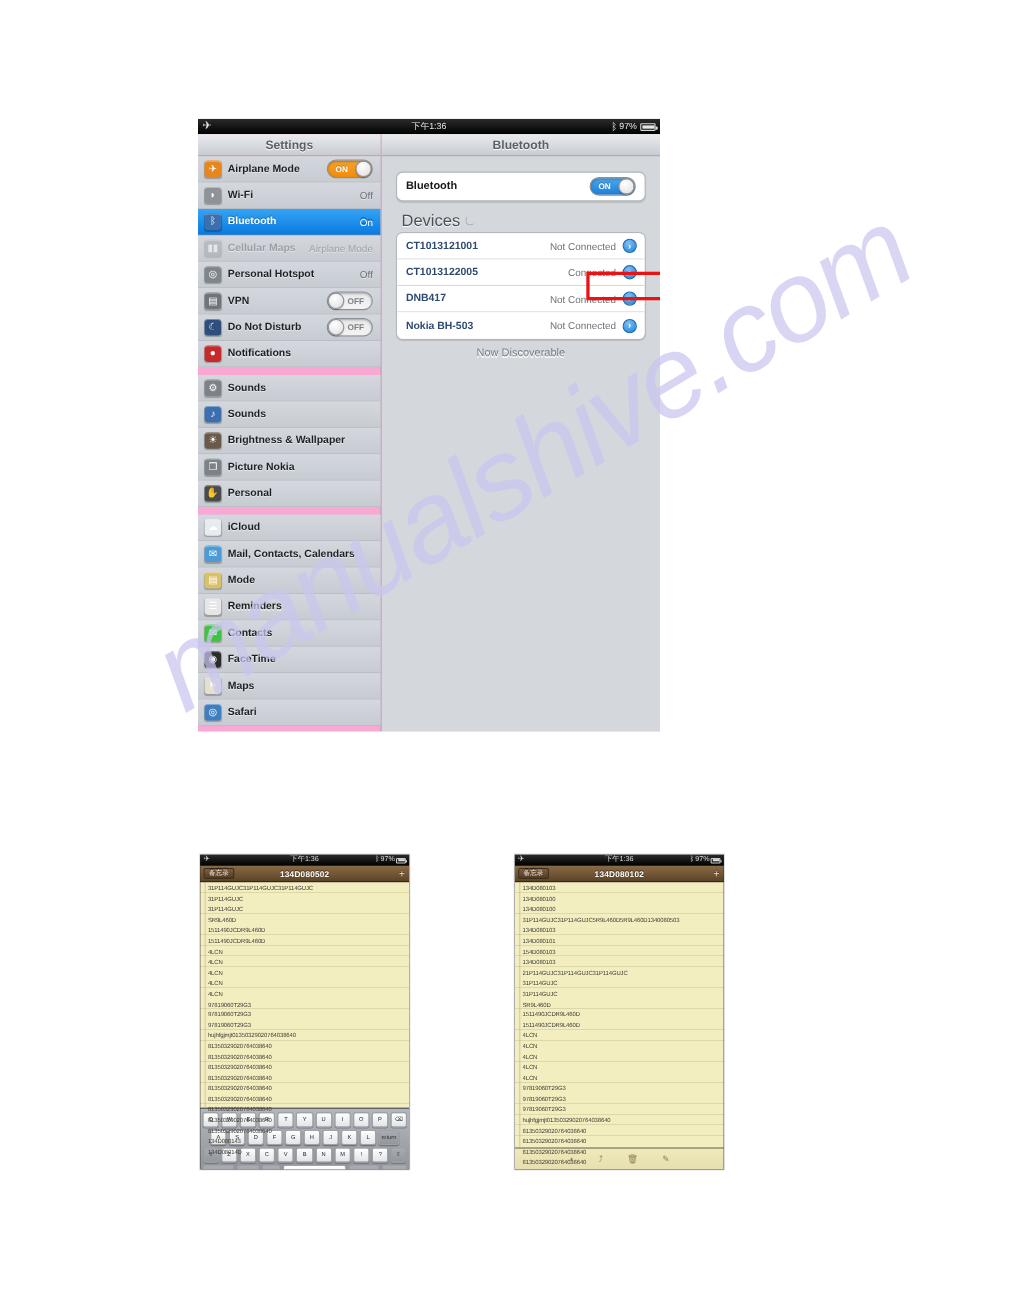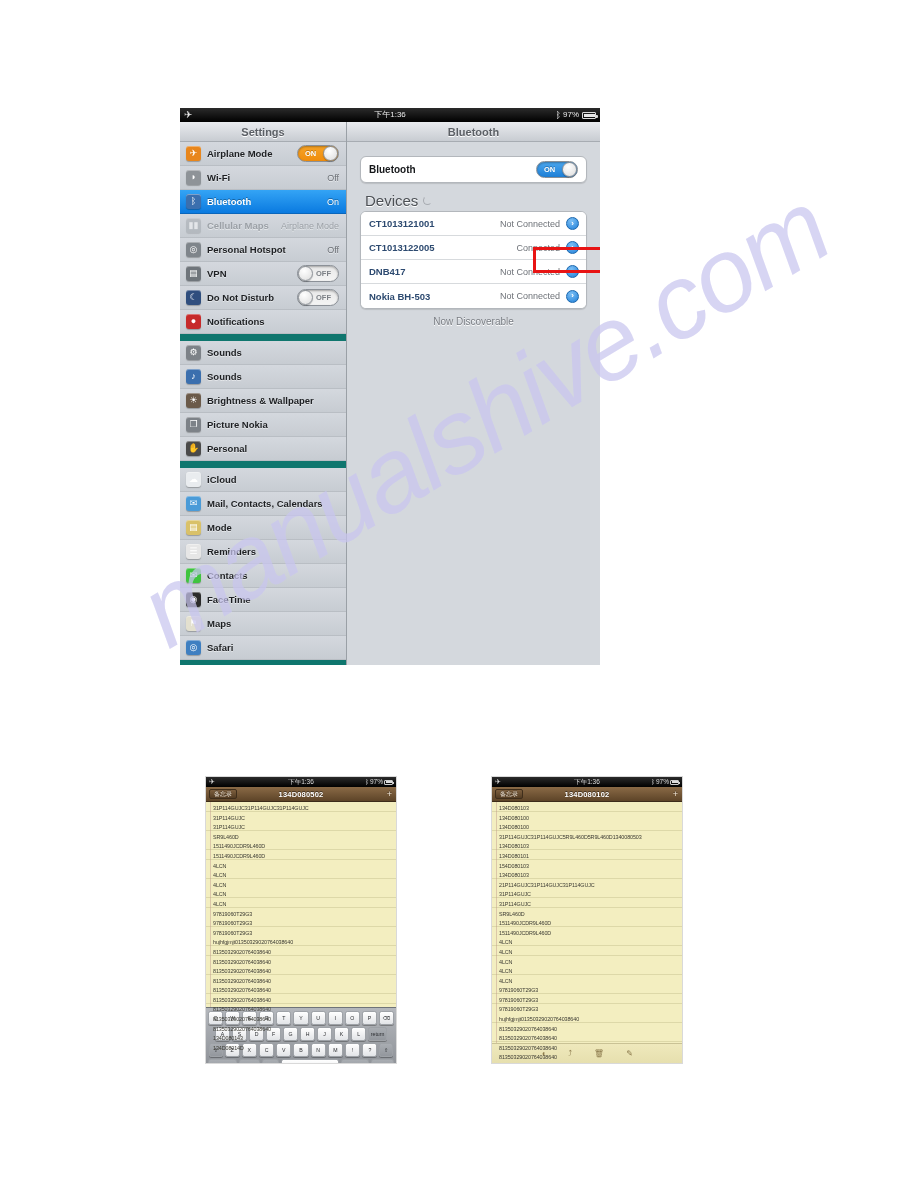--- a/index.html
+++ b/index.html
@@ -60,21 +60,21 @@
     display:inline-block; width:14px; height:7px;
     border:1px solid #d8d8d8; border-radius:1px;
     position:relative; margin-left:1px;
   }
   .batt:after{content:"";position:absolute;right:-3px;top:2px;width:2px;height:3px;background:#d8d8d8;border-radius:0 1px 1px 0;}
   .batt i{position:absolute;left:1px;top:1px;bottom:1px;width:90%;background:#e6e6e6;display:block;}
 
   .panes { display:flex; height: 543px; }
 
   
-  .leftpane { width: 167px; background:#0f766e; border-right:1px solid #9aa0a6; position:relative; }
+  .leftpane { width: 167px; background:#f9a8d4; border-right:1px solid #9aa0a6; position:relative; }
   .nav-title {
     height: 20px; line-height:20px; text-align:center;
     font-size: 11px; font-weight: bold; color:#5c6066;
     background: linear-gradient(#e9ebee,#c8ccd2);
     border-bottom:1px solid #a7acb2;
     text-shadow: 0 1px 0 #fff;
   }
   .settings-scroll { height: 523px; overflow:hidden; }
   .sgroup { margin-bottom: 7px; background:#cfd4da; }
   .sgroup:first-child{margin-bottom:0;}
@@ -174,21 +174,20 @@
     pointer-events:none;
   }
 
   
   .note {
     position:absolute;
     z-index: 30;
     background:#000;
     overflow:hidden;
     box-shadow: 0 0 0 1px rgba(0,0,0,.15);
-    margin-left: 24px;
   }
   #note-left { left:182px; top:777px; width:190px; height:286px; }
   #note-right{ left:468px; top:777px; width:190px; height:286px; }
 
   .n-status {
     height:10px; background:linear-gradient(#2b2b2b,#000);
     position:relative; color:#dcdcdc;
   }
   .n-status .l{position:absolute;left:3px;top:0;font-size:7px;line-height:10px;}
   .n-status .c{position:absolute;left:0;right:0;text-align:center;font-size:6.5px;line-height:10px;}

